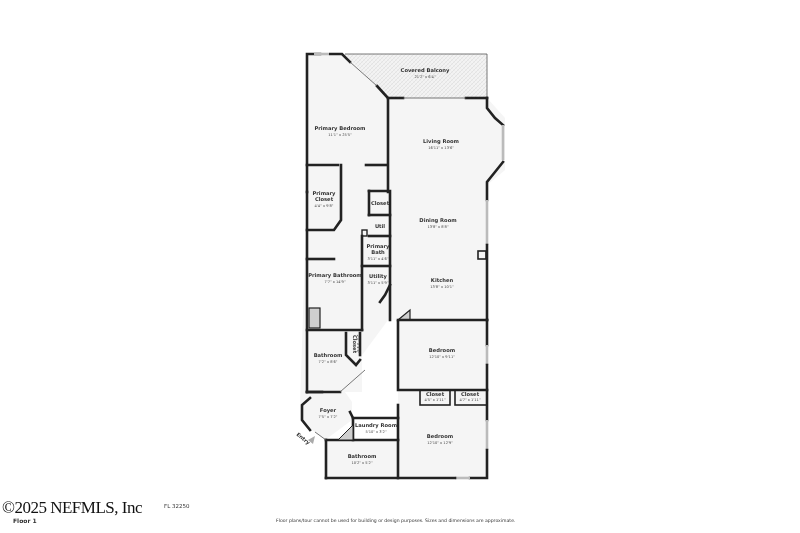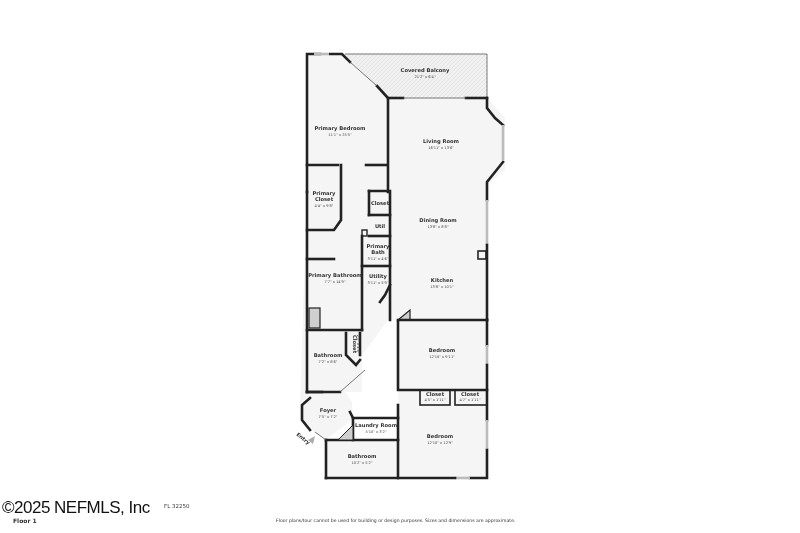--- a/index.html
+++ b/index.html
@@ -4,21 +4,21 @@
 <style>
   html, body { margin:0; padding:0; }
   body { width:800px; height:533px; background:#ffffff; position:relative; overflow:hidden; font-family:"Liberation Sans", sans-serif; }
   #plan { position:absolute; left:0; top:0; width:800px; height:533px; }
   .room-name { font-family:"DejaVu Sans", sans-serif; font-size:5.2px; fill:#333; text-anchor:middle; font-weight:bold; }
   .room-dim { font-family:"DejaVu Sans", sans-serif; font-size:3.6px; fill:#444; text-anchor:middle; }
   .wall { stroke:#222; stroke-width:2.6; fill:none; stroke-linecap:square; }
   .thin { stroke:#555; stroke-width:0.8; fill:none; }
   .window { stroke:#bbb; stroke-width:2.6; fill:none; }
   .floor { fill:#f5f5f5; }
-  .copyright { position:absolute; left:2px; top:498px; font-family:Liberation Sans, sans-serif; font-size:17px; color:#111; letter-spacing:-0.5px; }
+  .copyright { position:absolute; left:2px; top:498px; font-family:Liberation Serif, serif; font-size:17px; color:#111; letter-spacing:-0.5px; }
   .zip { position:absolute; left:164px; top:503px; font-family:"DejaVu Sans", sans-serif; font-size:5.5px; color:#333; }
   .floor-label { position:absolute; left:13px; top:517px; font-family:"DejaVu Sans", sans-serif; font-size:6px; color:#333; font-weight:bold; }
   .disclaimer { position:absolute; left:276px; top:518px; font-family:"DejaVu Sans", sans-serif; font-size:4.6px; color:#333; }
 </style>
 </head>
 <body>
 
 <svg id="plan" viewBox="0 0 800 533" xmlns="http://www.w3.org/2000/svg">
   <defs>
     <pattern id="hatch" width="4" height="4" patternUnits="userSpaceOnUse">

